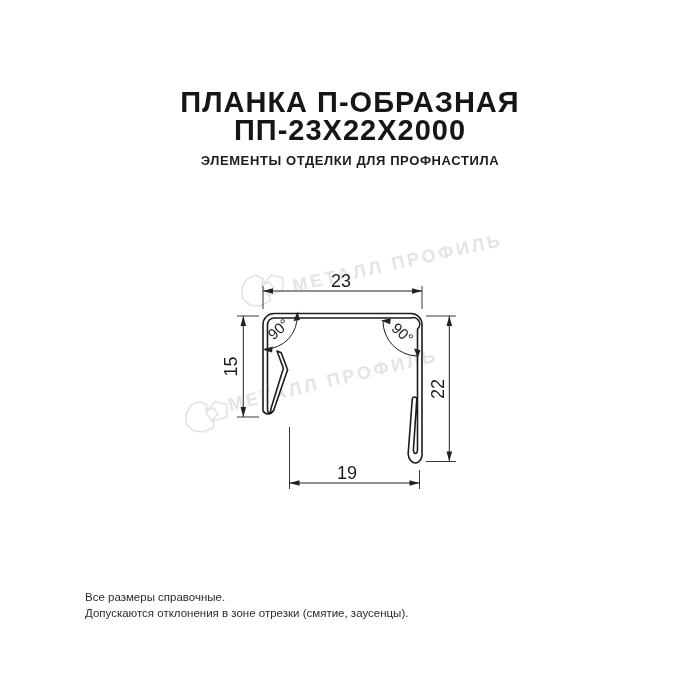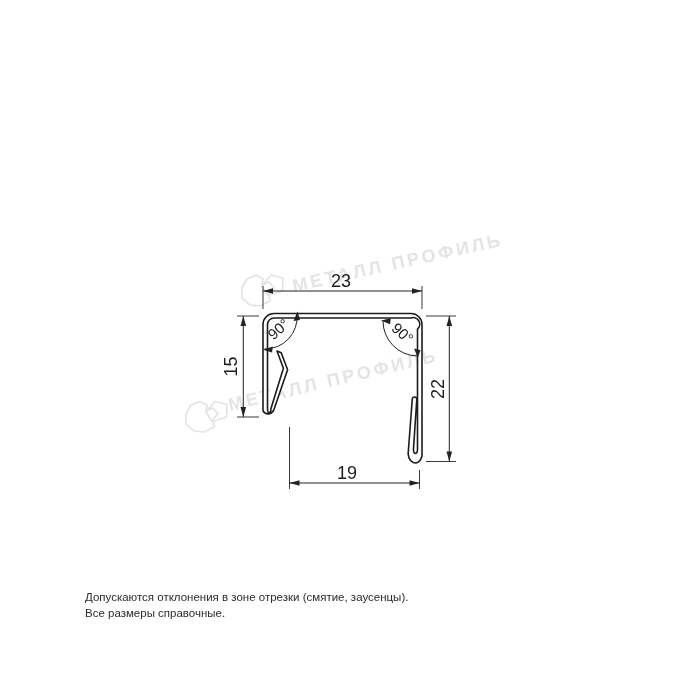--- a/index.html
+++ b/index.html
@@ -102,19 +102,24 @@
     </g>
 
     <g>
       <path class="arcline" d="M383,321 A 35 35 0 0 0 417,356"></path>
       <path class="arrow" d="M381,320.5 L390.8,318.3 L390,324.2 Z"></path>
       <path class="arrow" d="M417.8,357.8 L414,348.6 L420.5,350.2 Z"></path>
       <text class="ang-text" transform="translate(399,337) rotate(42)" text-anchor="middle">90°</text>
     </g>
   </svg>
 
+  <div class="header">
+    <div class="title-line">ПЛАНКА П-ОБРАЗНАЯ</div>
+    <div class="title-line">ПП-23Х22Х2000</div>
+    <div class="subtitle">ЭЛЕМЕНТЫ ОТДЕЛКИ ДЛЯ ПРОФНАСТИЛА</div>
+  </div>
 
   <div class="footer">
+    <div>Все размеры справочные.</div>
     <div>Допускаются отклонения в зоне отрезки (смятие, заусенцы).</div>
-    <div>Все размеры справочные.</div>
   </div>
 
 </div>
 
 </body></html>

